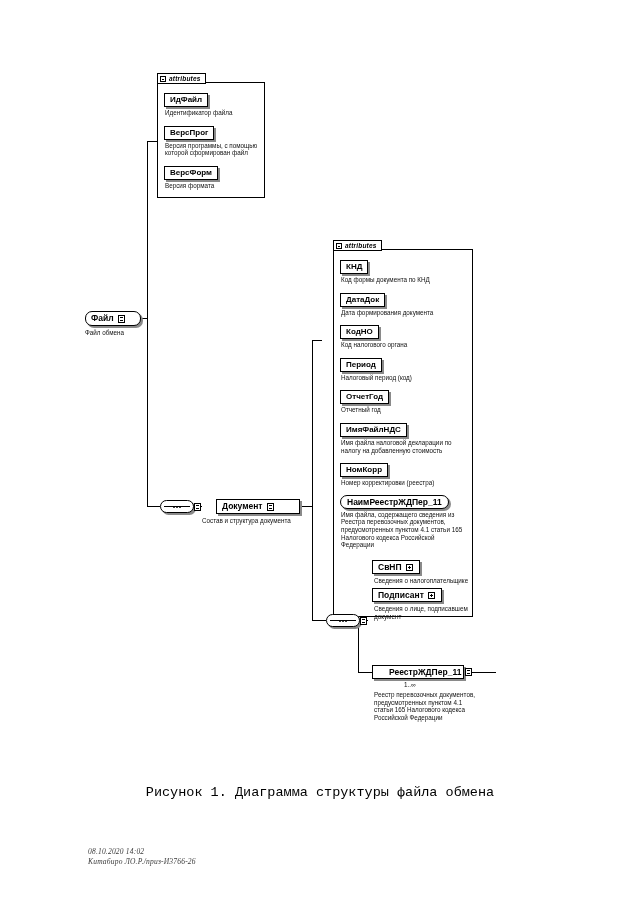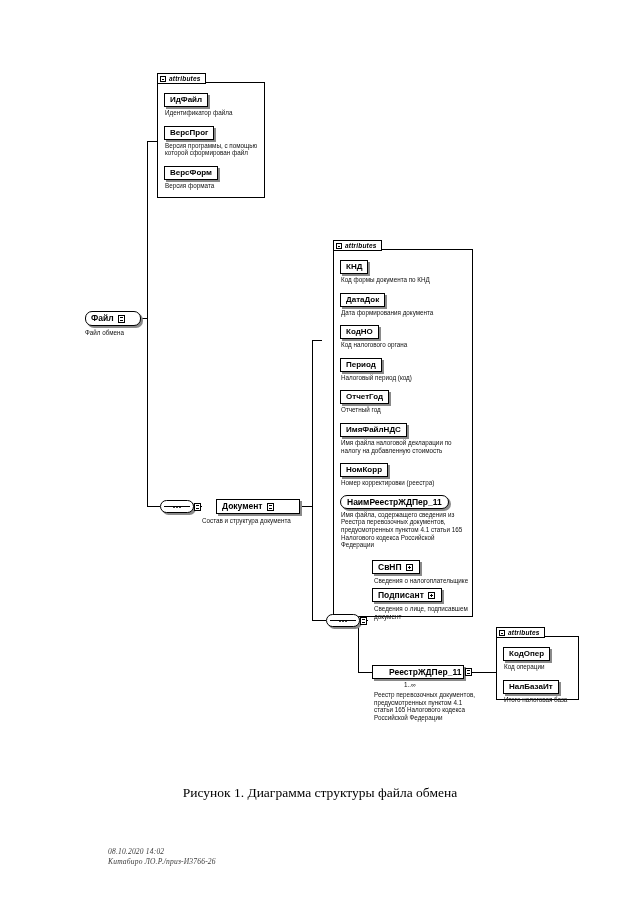--- a/index.html
+++ b/index.html
@@ -10,27 +10,27 @@
   }
   .page{position:absolute;left:0;top:0;width:640px;height:905px;}
 
   .pageno{
     position:absolute;left:0;top:42px;width:640px;text-align:center;
     font-family:"Liberation Serif", serif;font-size:13px;letter-spacing:.5px;
   }
 
   .caption{
     position:absolute;left:0;top:785px;width:640px;text-align:center;
-    font-family:Liberation Serif, serif;font-size:13.5px;
+    font-family:Liberation Mono, monospace;font-size:13.5px;
   }
 
   .footer{
     position:absolute;left:88px;top:847px;
     font-family:"Liberation Serif", serif;font-style:italic;
-    font-size:7.5px;line-height:9.5px;color:#3a3a3a;letter-spacing:.2px;margin-left:20px;
+    font-size:7.5px;line-height:9.5px;color:#3a3a3a;letter-spacing:.2px;
   }
 
   
   .diag{position:absolute;left:0;top:0;width:640px;height:905px;}
 
   .line{position:absolute;background:#000;}
   .hline{height:1px;}
   .vline{width:1px;}
 
   
@@ -252,32 +252,20 @@
 
     <div class="node" style="left:372px;top:665px;width:92px;height:14px;padding-left:16px;">
       <span>РеестрЖДПер_11</span>
       <span class="gl">
           <span class="g-seq"></span>
         </span>
     </div>
     <div class="card" style="left:404px;top:681px;">1..∞</div>
     <div class="nodelabel" style="left:374px;top:691px;width:108px;">Реестр перевозочных документов, предусмотренных пунктом 4.1 статьи 165 Налогового кодекса Российской Федерации</div>
 
-    <div class="attrbox" style="left:496px;top:636px;width:83px;height:64px;">
-      <div class="attrtab">
-        <span class="minusbox"></span>
-        <span>attributes</span>
-      </div>
-      <div class="attrinner">
-        <div class="chip">КодОпер</div>
-        <div class="desc">Код операции</div>
-        <div class="chip">НалБазаИт</div>
-        <div class="desc">Итого налоговая база</div>
-      </div>
-    </div>
 
   </div>
 
   <div class="caption">Рисунок 1. Диаграмма структуры файла обмена</div>
 
   <div class="footer">
     <div>08.10.2020 14:02</div>
     <div>Китабиро ЛО.Р./приз-И3766-26</div>
   </div>
 

